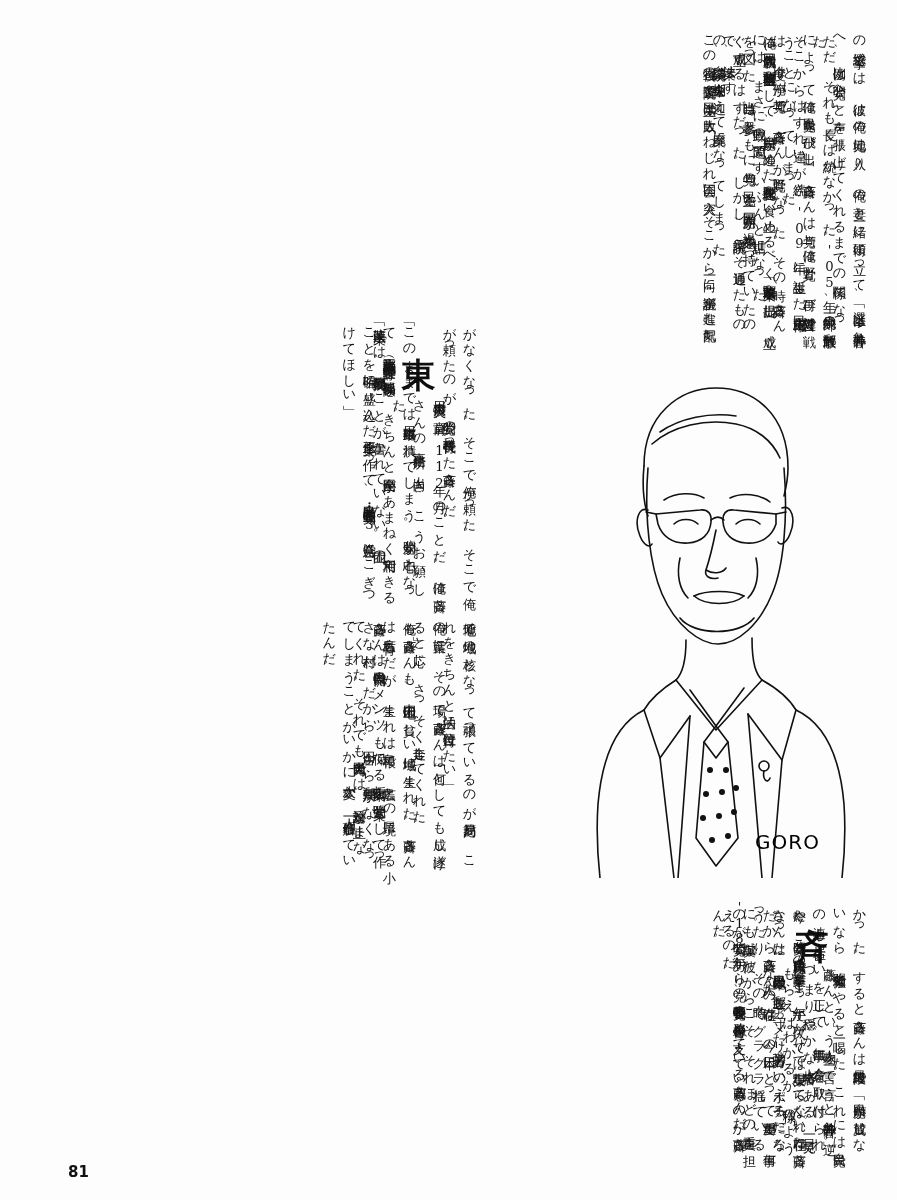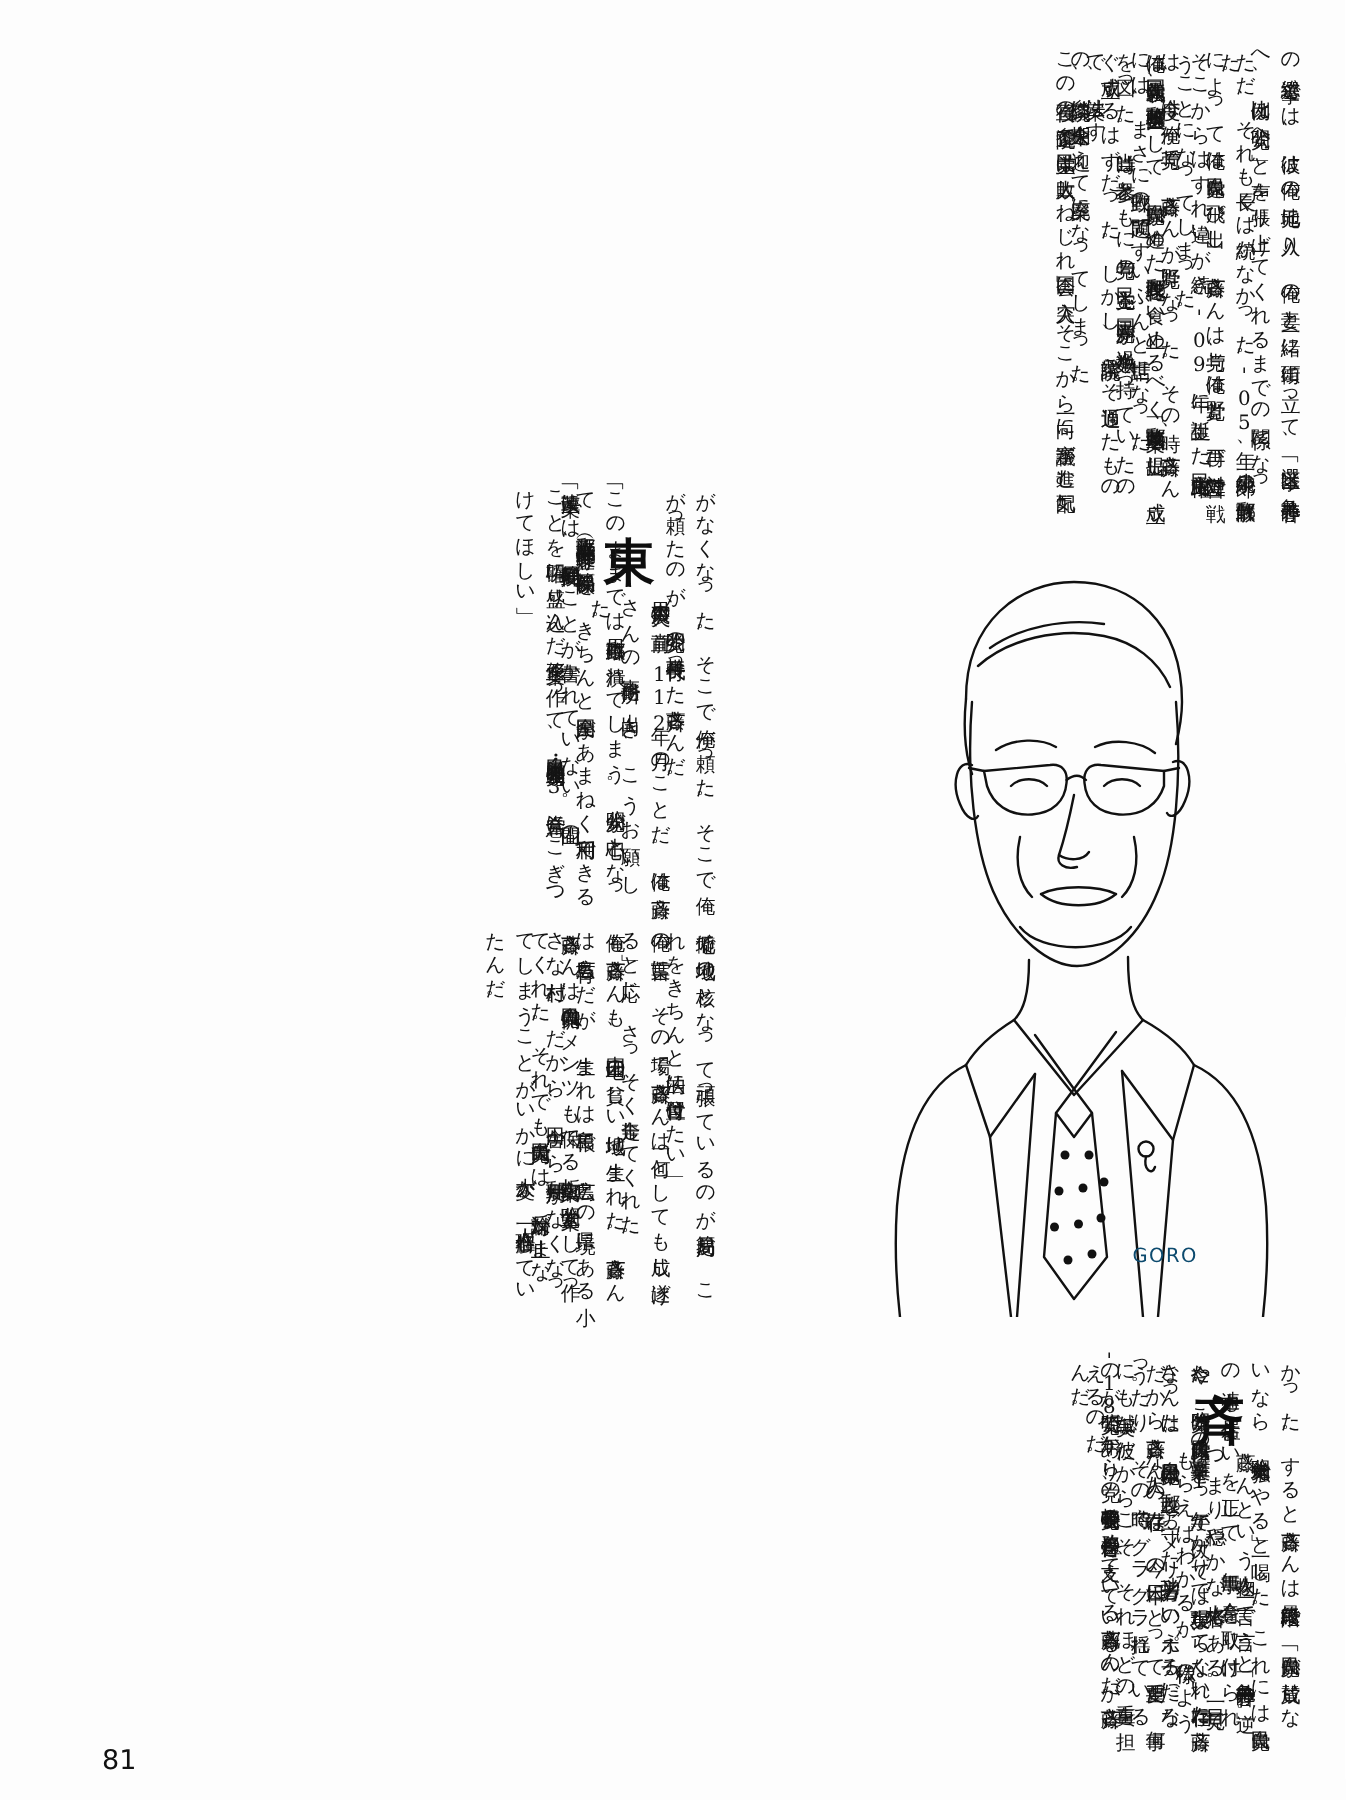--- a/index.html
+++ b/index.html
@@ -59,32 +59,32 @@
     display: block;
     width: 100%;
     height: 100%;
   }
 
   .signature {
     position: absolute;
     left: 755px;
     top: 830px;
     font-family: "DejaVu Sans", "Liberation Sans", sans-serif;
-    font-size: 13px;
+    font-size: 20px;
     letter-spacing: 1px;
-    color: #0c4a6e;
+    color: #000000;
   }
 
   .page-number {
     position: absolute;
     left: 68px;
     top: 1163px;
     font-family: "DejaVu Sans", "Liberation Sans", sans-serif;
-    font-size: 18px;
-    font-weight: normal;
+    font-size: 15px;
+    font-weight: bold;
     color: #111;
     text-align: right;
   }
 </style>
 </head>
 <body>
 
 <div class="page">
 
   <div class="vtext" style="right:28px; top:26px; height:300px; width:20px;">の総選挙では、彼は俺の地元に入り、俺の妻と一緒に街頭に立って、「選挙区は亀井静香へ、比例は公明党へ」と声を張り上げてくれるまでの関係になった。</div>

